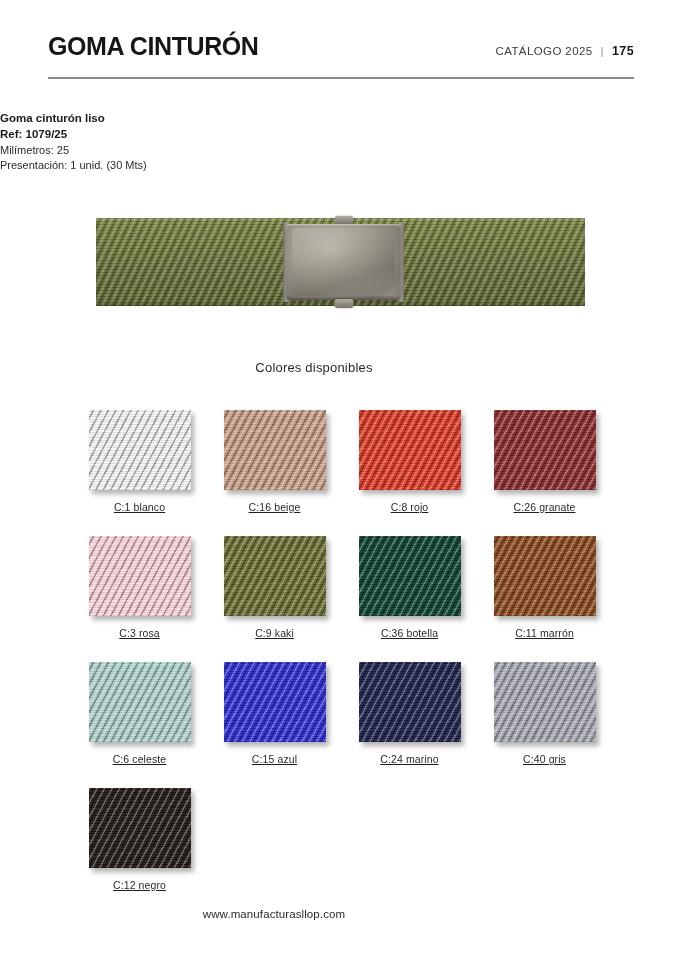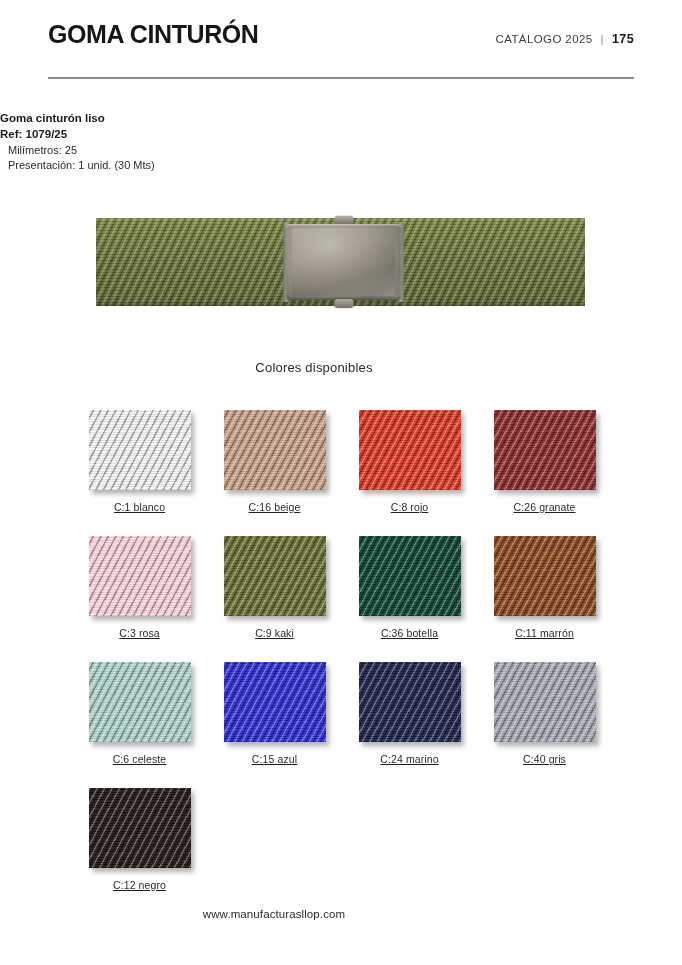--- a/index.html
+++ b/index.html
@@ -14,21 +14,21 @@
     position: relative;
     font-family: "Liberation Sans", sans-serif;
     color: #231f20;
     overflow: hidden;
   }
 
   
   .page-header {
     position: absolute;
     left: 48px;
-    top: 22px;
+    top: 34px;
     width: 586px;
     display: flex;
     align-items: baseline;
     justify-content: space-between;
     text-align: right;
   }
   .page-title {
     font-size: 25px;
     font-weight: 700;
     letter-spacing: -0.4px;
@@ -79,21 +79,20 @@
     color: #1b1b1b;
   }
   .product-info .ref {
     font-size: 11.5px;
     font-weight: 700;
     color: #1b1b1b;
   }
   .product-info .spec {
     font-size: 11px;
     color: #2b2b2b;
-    padding-left: 8px;
   }
 
   
   .belt-figure {
     position: absolute;
     left: 96px;
     top: 218px;
     width: 489px;
     height: 88px;
   }

